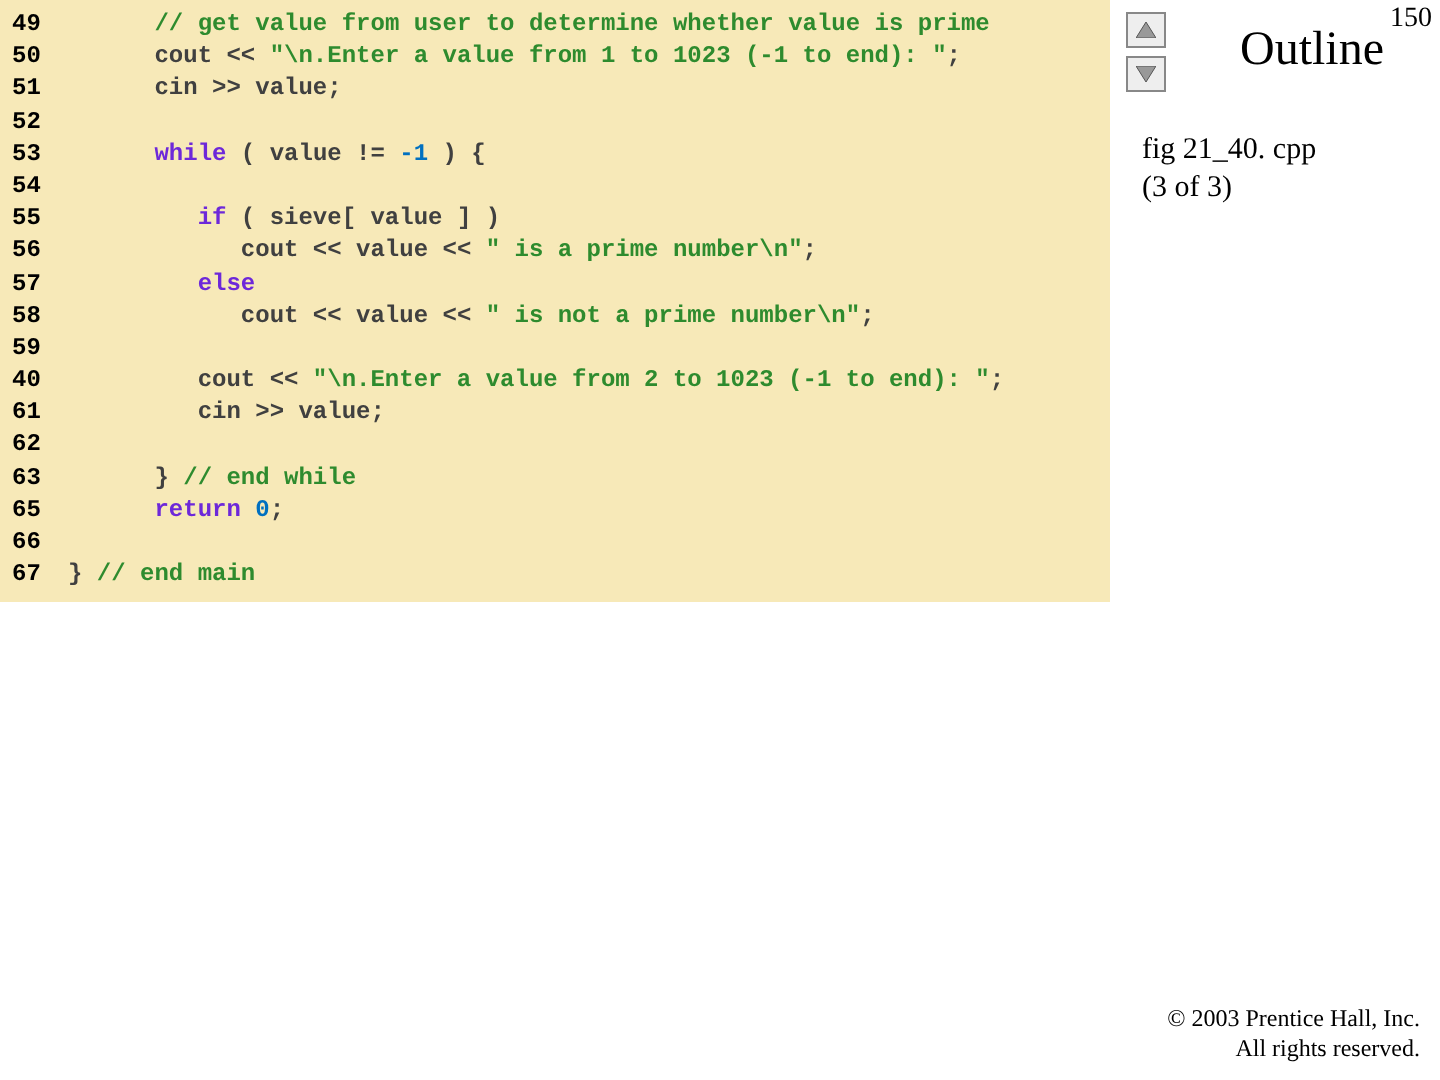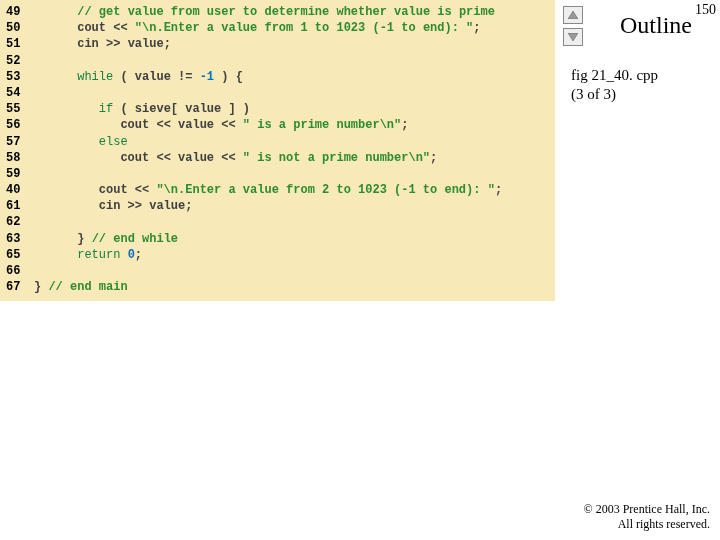--- a/index.html
+++ b/index.html
@@ -28,21 +28,21 @@
   .lineno {
     width: 28px;
     text-align: left;
     color: #000;
     font-weight: bold;
     flex-shrink: 0;
   }
   .code {
     white-space: pre;
   }
-  .kw  { color: #15803d; font-weight: normal; }
+  .kw  { color: #6d28d9; font-weight: bold; }
   .cm  { color: #2e8b2e; font-weight: bold; }
   .str { color: #2e8b2e; font-weight: bold; }
   .num { color: #0070c0; font-weight: bold; }
   .tk  { color: #404040; font-weight: bold; }
 
   .side-panel {
     position: absolute;
     right: 0;
     top: 0;
     width: 165px;

